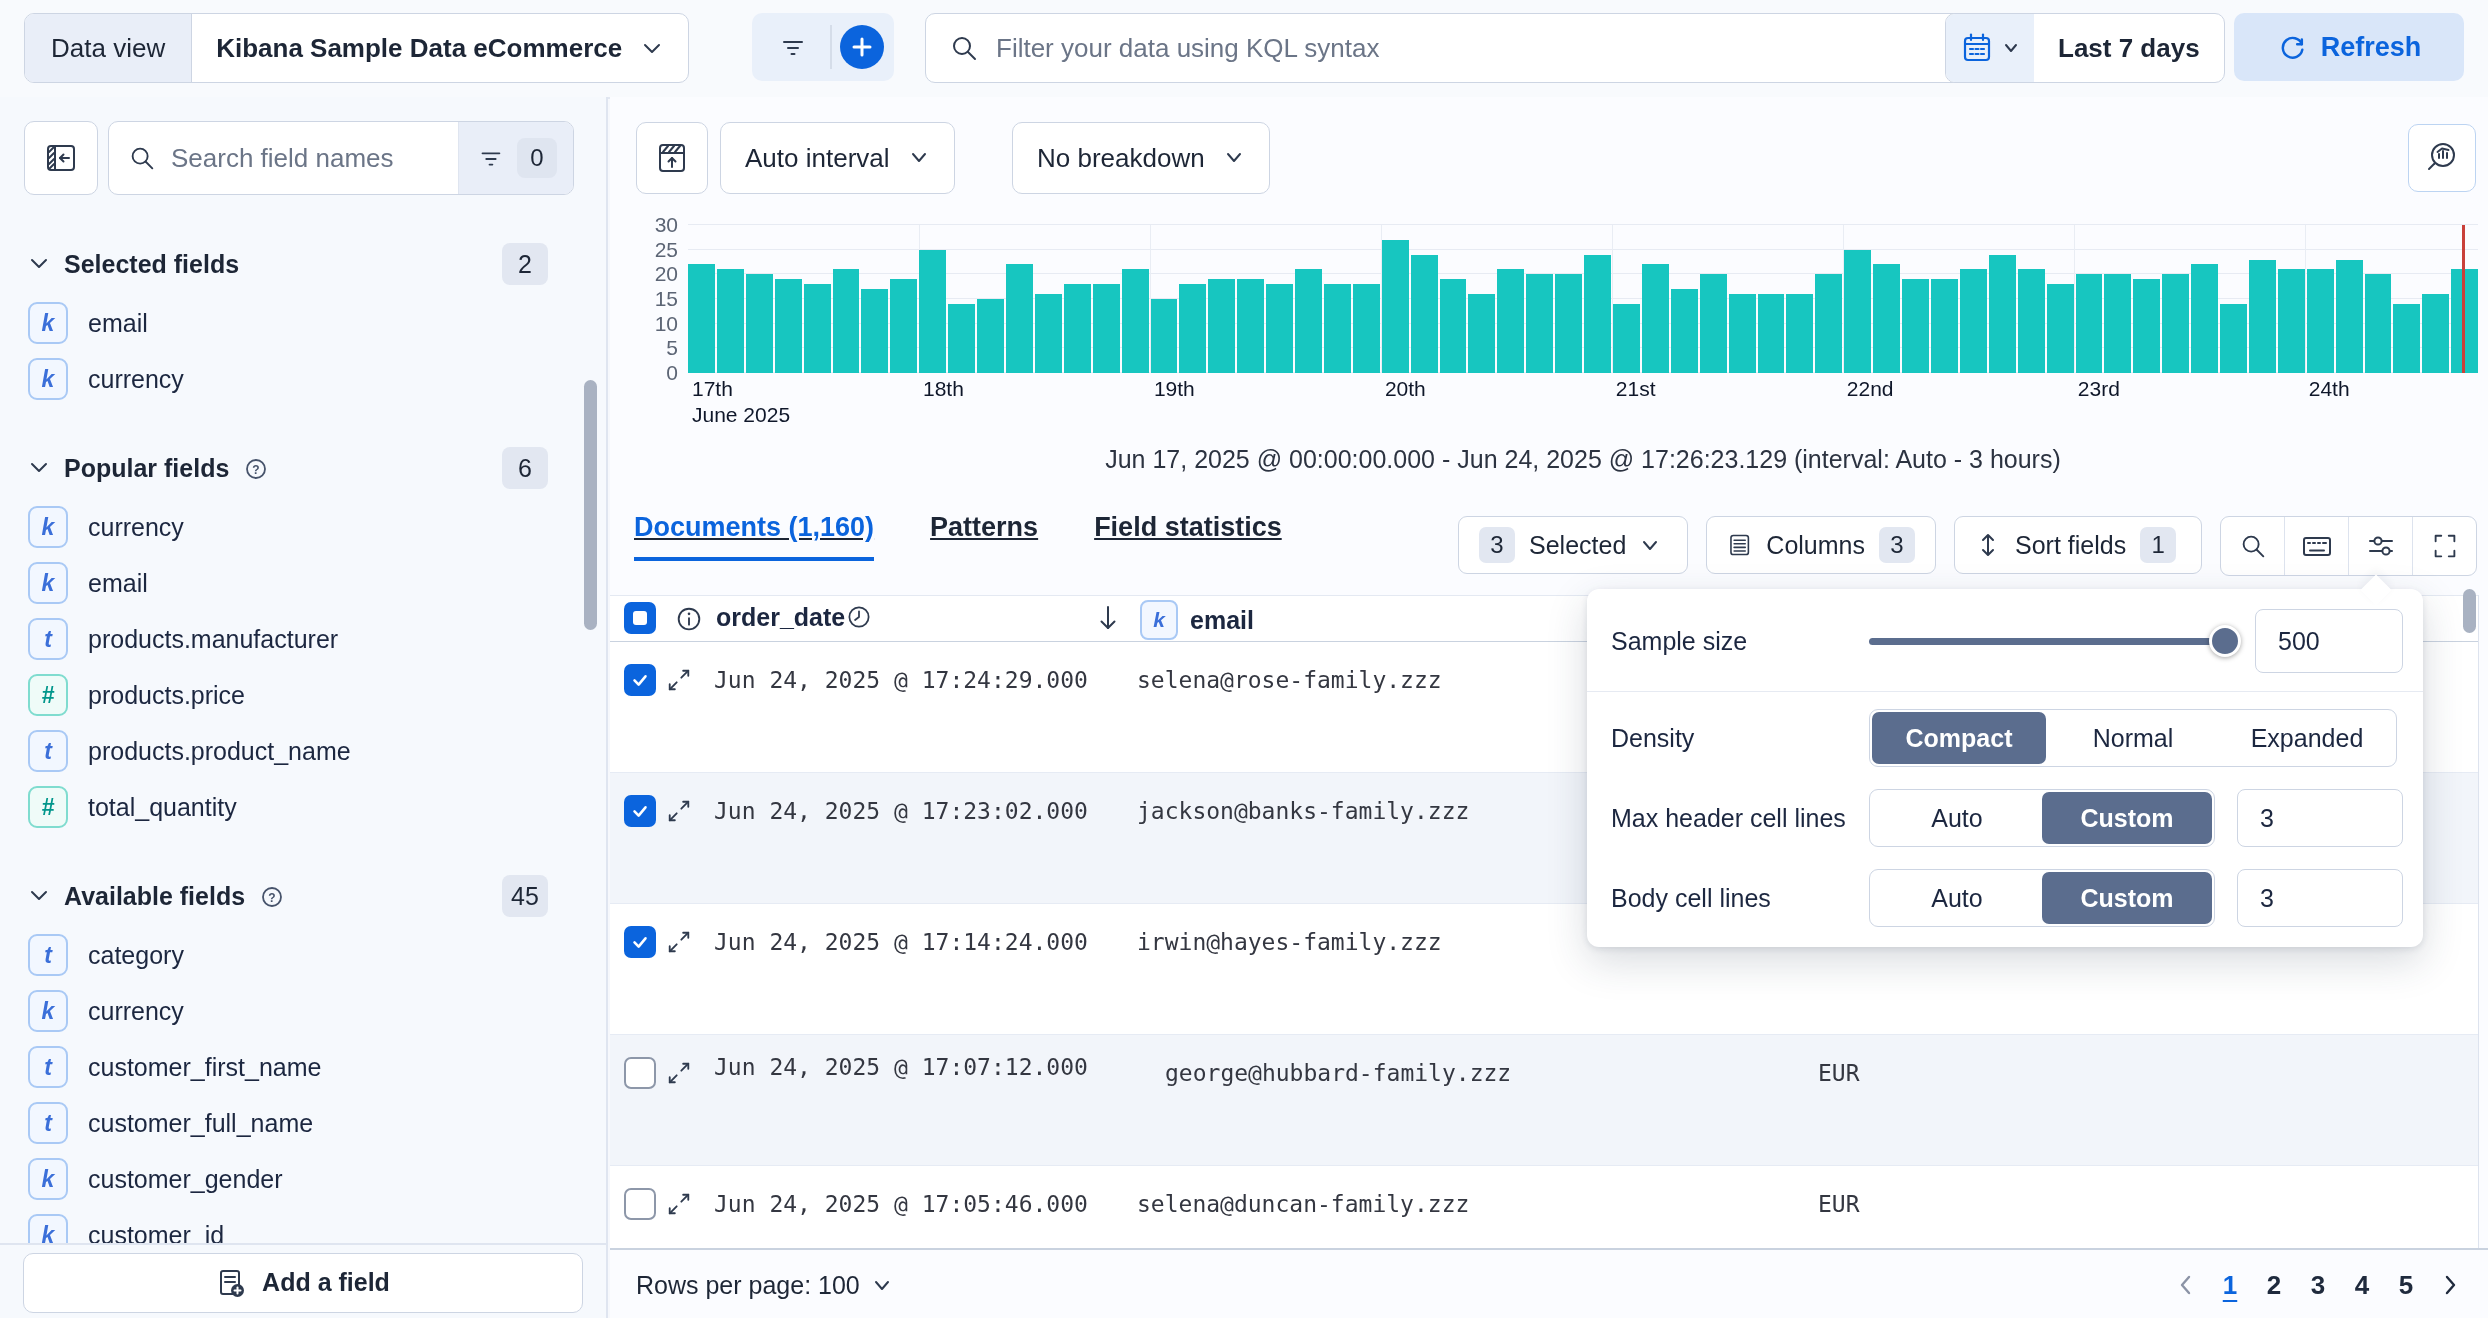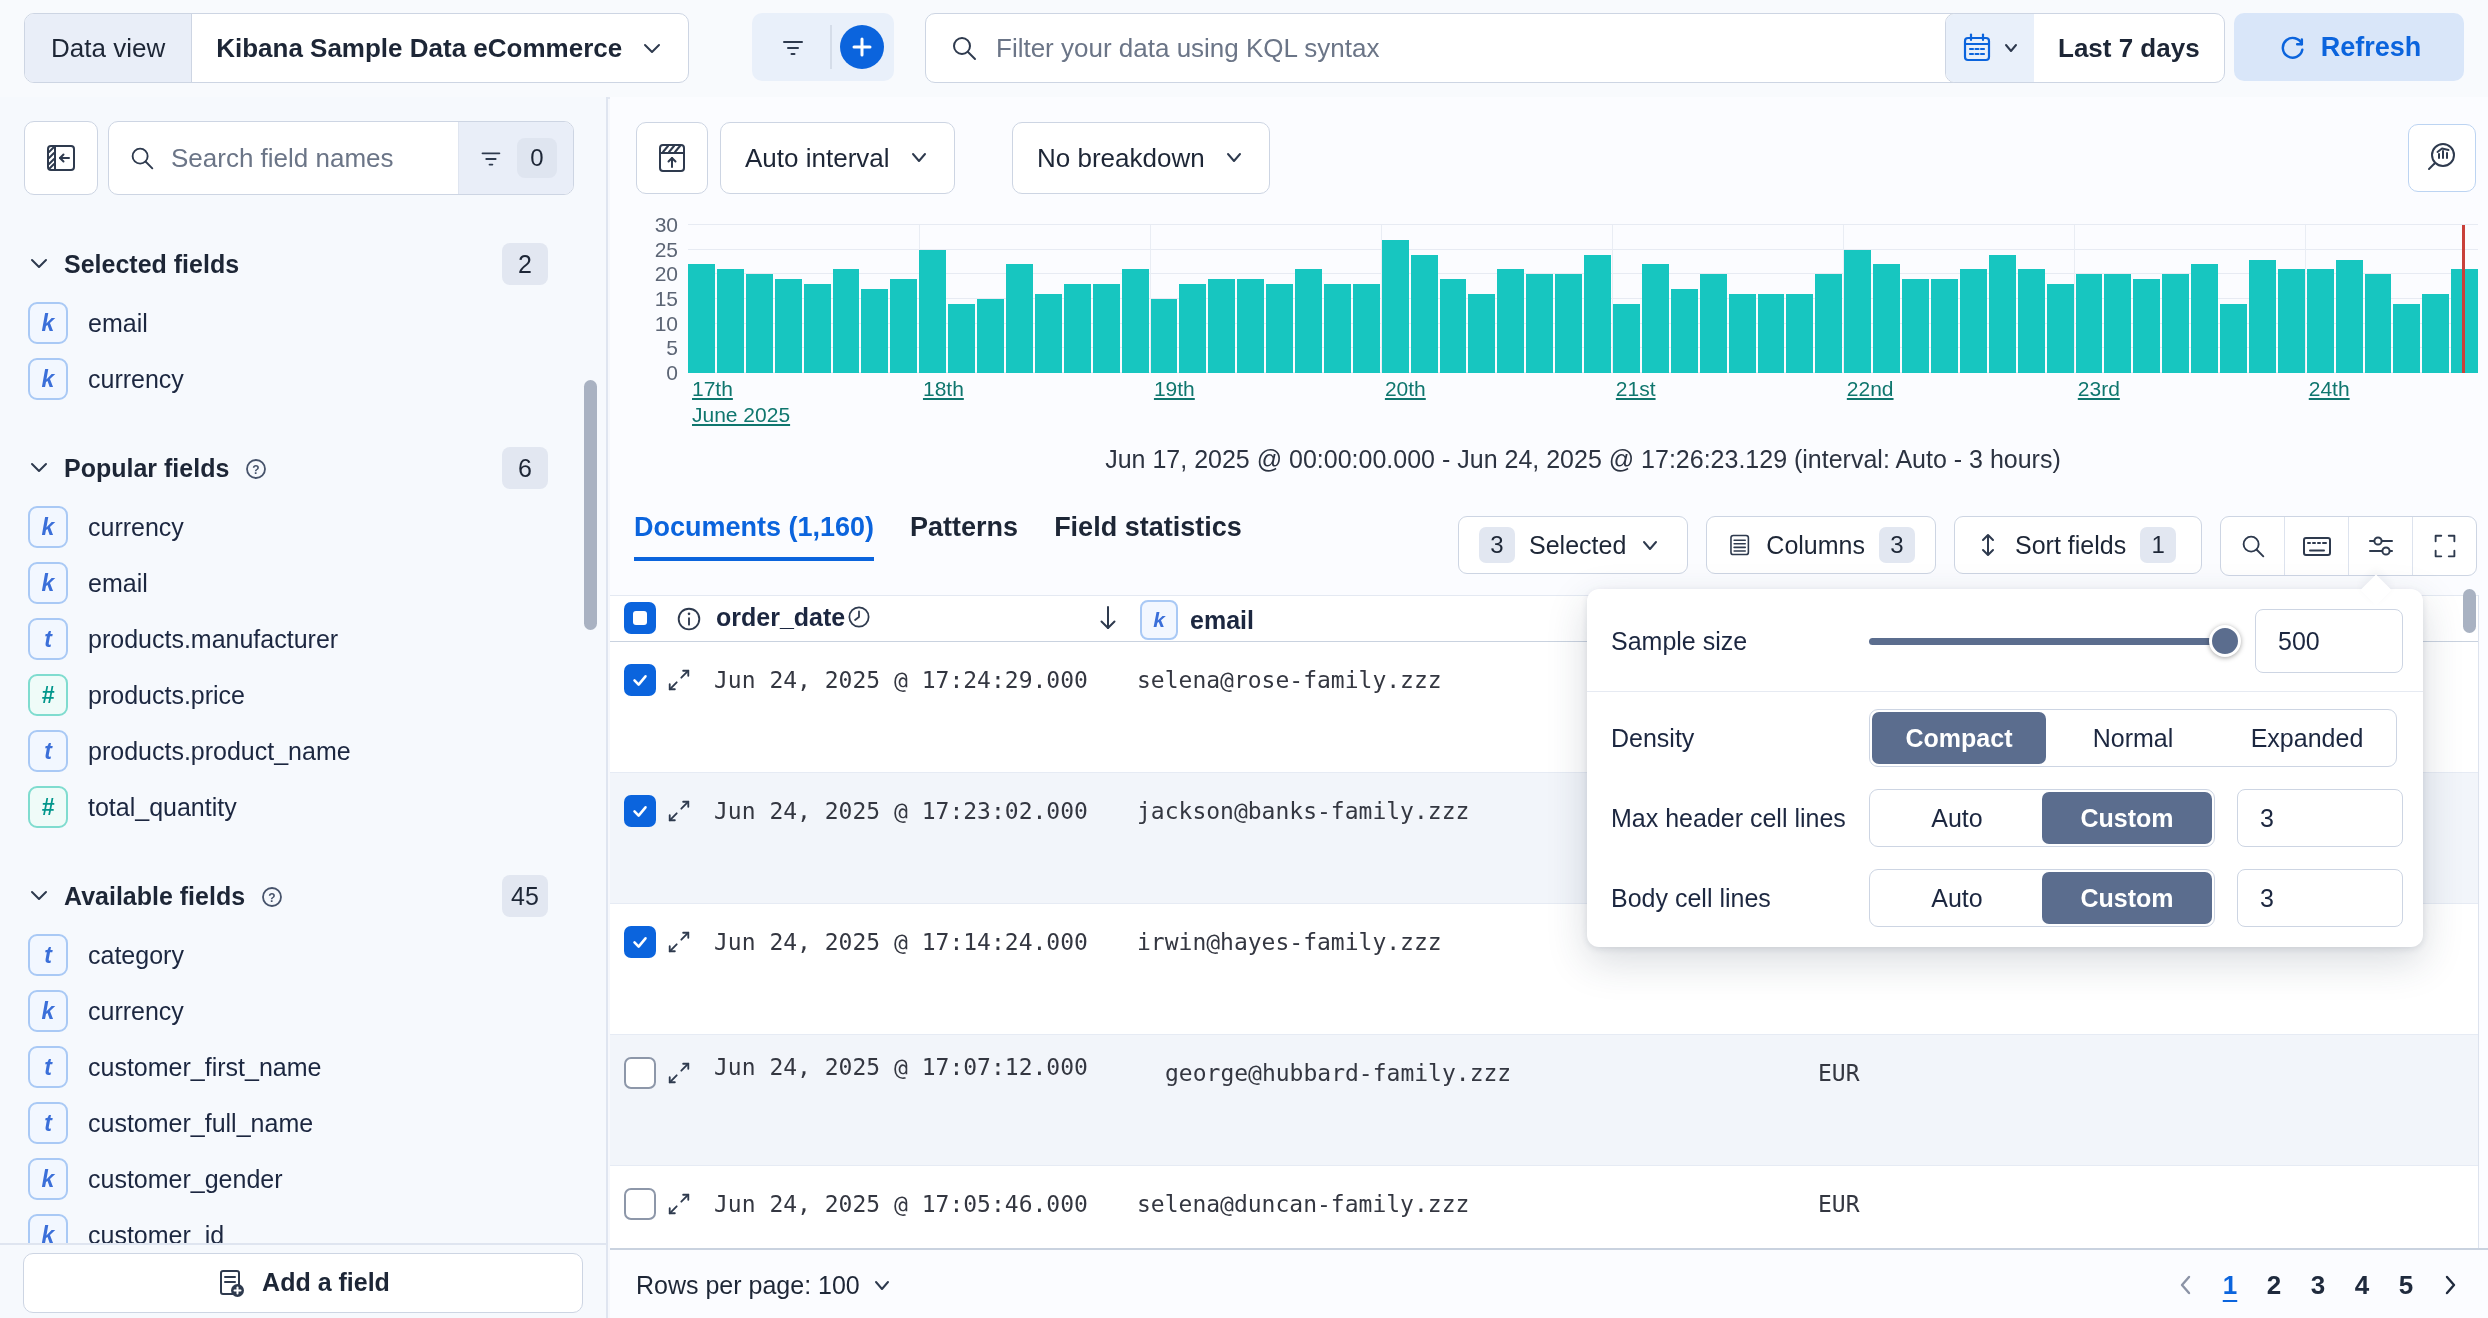--- a/index.html
+++ b/index.html
@@ -54,21 +54,21 @@
   .lens-btn{border-color:#bcd4f2;}
 
   
   .plot{left:78px;top:128px;width:1790px;height:148px;}
   .gridline{left:0;width:100%;height:1px;background:#e7ebf3;}
   .vline{top:0;width:1px;height:100%;background:#e9edf4;}
   .ylab{right:1796px;width:60px;text-align:right;font-size:21px;color:#5c6575;}
   .bars{left:0;right:0;top:0;bottom:0;display:flex;align-items:flex-end;gap:2px;}
   .bar{flex:1;background:#17c6c0;}
   .timemarker{top:0;width:3px;height:100%;}
-  .xlab{font-size:21px;color:#0f766e;white-space:nowrap;text-decoration:underline;}
+  .xlab{font-size:21px;color:#0f172a;white-space:nowrap;}
   .caption{left:78px;top:348px;width:1790px;text-align:center;font-size:25px;color:#2c3341;}
 
   
   .tab{font-size:27px;font-weight:bold;padding-bottom:14px;}
   .tab.active{color:#0b64dd;border-bottom:4px solid #0b64dd;}
   .tbtn{height:58px;background:#fff;border:1px solid #cdd5e3;border-radius:9px;display:flex;align-items:center;gap:14px;padding:0 20px;font-size:25px;}
   .mini-badge{min-width:36px;height:36px;background:#e2e7f1;border-radius:7px;display:flex;align-items:center;justify-content:center;font-size:24px;}
   .icon-group{height:58px;background:#fff;border:1px solid #cdd5e3;border-radius:9px;display:flex;align-items:stretch;overflow:hidden;}
   .icon-cell{width:63px;display:flex;align-items:center;justify-content:center;}
   .icon-cell + .icon-cell{border-left:1px solid #dde3ee;}
@@ -461,21 +461,21 @@
         <div class="abs xlab" style="left:312.9677419354839px;top:280px;">18th</div>
         <div class="abs xlab" style="left:543.9354838709678px;top:280px;">19th</div>
         <div class="abs xlab" style="left:774.9032258064516px;top:280px;">20th</div>
         <div class="abs xlab" style="left:1005.8709677419355px;top:280px;">21st</div>
         <div class="abs xlab" style="left:1236.8387096774193px;top:280px;">22nd</div>
         <div class="abs xlab" style="left:1467.8064516129032px;top:280px;">23rd</div>
         <div class="abs xlab" style="left:1698.774193548387px;top:280px;">24th</div>
       </div>
     <div class="abs caption">Jun 17, 2025 @ 00:00:00.000 - Jun 24, 2025 @ 17:26:23.129 (interval: Auto - 3 hours)</div>
 
-    <div class="abs" style="left:24px;top:415px;display:flex;gap:36px;">
+    <div class="abs" style="left:24px;top:415px;display:flex;gap:56px;text-decoration:underline;">
       <div class="tab active">Documents (1,160)</div>
       <div class="tab">Patterns</div>
       <div class="tab">Field statistics</div>
     </div>
 
     <div class="abs tbtn" style="left:848px;top:419px;width:230px;box-sizing:border-box;">
       <span class="mini-badge">3</span>
       <span>Selected</span>
       <svg class="ic" width="20" height="15" viewBox="0 0 20 15">
           <polyline points="4,4 10,11 16,4"></polyline>

